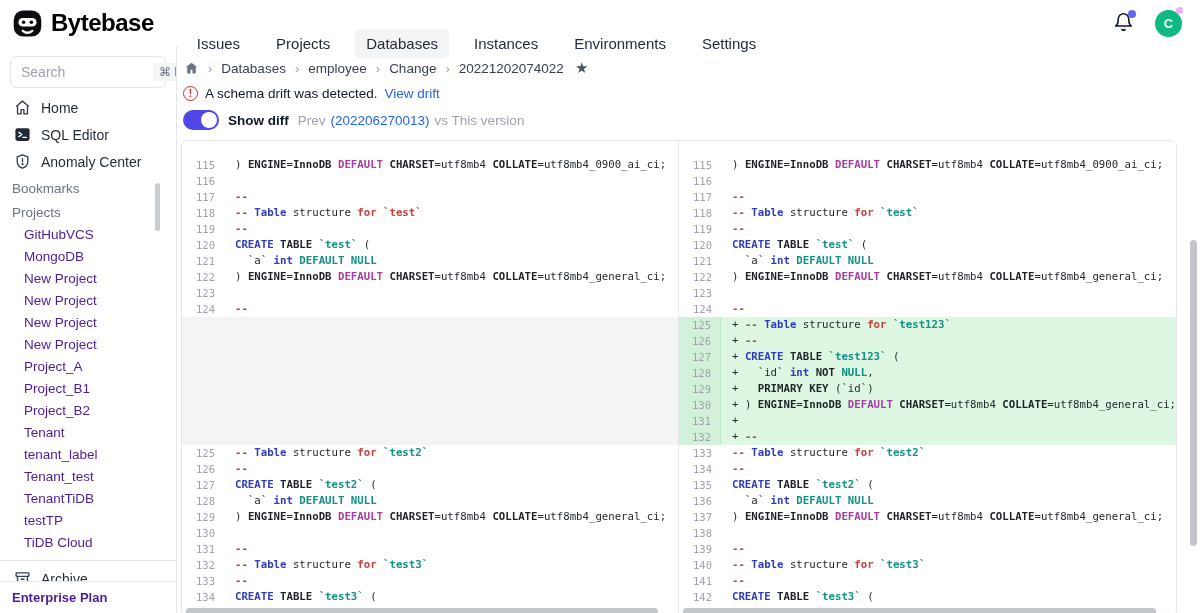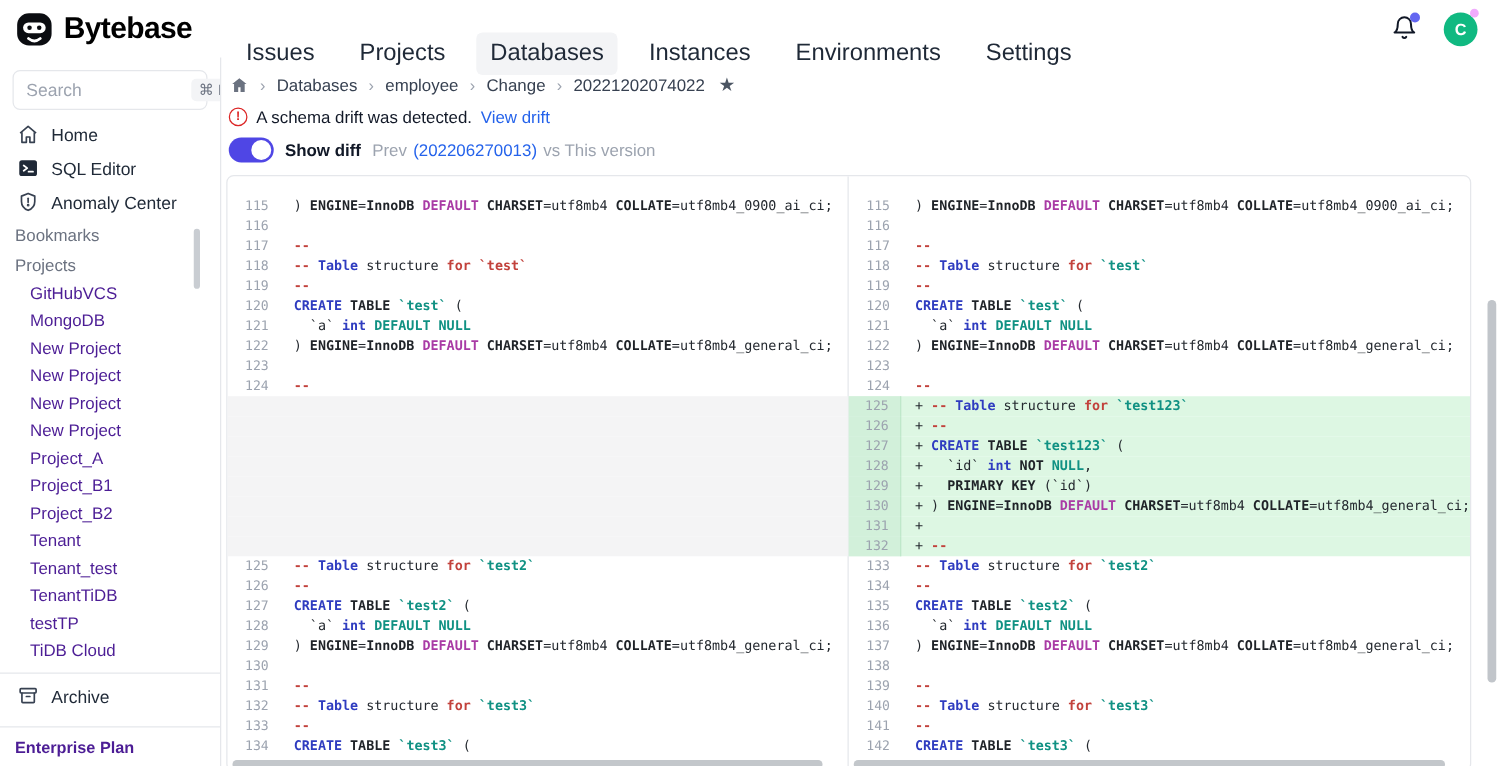--- a/index.html
+++ b/index.html
@@ -5,21 +5,21 @@
   * { box-sizing: border-box; margin: 0; padding: 0; }
   html,body { width:1200px; height:613px; overflow:hidden; background:#fff;
     font-family:"Liberation Sans", sans-serif; color:#111827; }
   #app { width:1200px; height:613px; display:flex; flex-direction:column; position:relative; }
 
   
   .navbar { height:46px; flex:none; display:flex; align-items:center; padding:0 18px 0 12px; }
   .brand { display:flex; align-items:center; gap:8px; margin-right:32px; }
   .brand-text { font-size:24px; font-weight:800; letter-spacing:-0.5px; color:#000000; }
   .nav-items { display:flex; align-items:center; gap:14px; }
-  .nav-item { font-size:19px; color:#1f2937; padding:6px 11px; border-radius:5px; cursor:pointer;margin-top:40px; }
+  .nav-item { font-size:15px; color:#1f2937; padding:6px 11px; border-radius:5px; cursor:pointer;margin-top:40px; }
   .nav-item.active { background:#f3f4f6; }
   .nav-right { margin-left:auto; display:flex; align-items:center; gap:20px; }
   .bell-wrap { position:relative; width:22px; height:22px; }
   .bell-dot { position:absolute; top:-2px; right:-1px; width:8px; height:8px; border-radius:50%; background:#6366f1; }
   .avatar { position:relative; width:27px; height:27px; border-radius:50%; background:#10b981; color:#fff;
     display:flex; align-items:center; justify-content:center; font-size:13px; font-weight:700; }
   .avatar-dot { position:absolute; top:-3px; right:-1px; width:7px; height:7px; border-radius:50%; background:#f0abfc; }
 
   
   .body { flex:1; display:flex; min-height:0; }
@@ -158,20 +158,21 @@
           <div class="proj-item">GitHubVCS</div>
           <div class="proj-item">MongoDB</div>
           <div class="proj-item">New Project</div>
           <div class="proj-item">New Project</div>
           <div class="proj-item">New Project</div>
           <div class="proj-item">New Project</div>
           <div class="proj-item">Project_A</div>
           <div class="proj-item">Project_B1</div>
           <div class="proj-item">Project_B2</div>
           <div class="proj-item">Tenant</div>
+          <div class="proj-item">tenant_label</div>
           <div class="proj-item">Tenant_test</div>
           <div class="proj-item">TenantTiDB</div>
           <div class="proj-item">testTP</div>
           <div class="proj-item">TiDB Cloud</div>
         </div>
 
       <div class="side-divider"></div>
       <div class="side-item">
         <svg class="icon16" viewBox="0 0 24 24" fill="none" stroke="#374151" stroke-width="1.9" stroke-linecap="round" stroke-linejoin="round">
           <rect x="3" y="4" width="18" height="5" rx="1"></rect>

